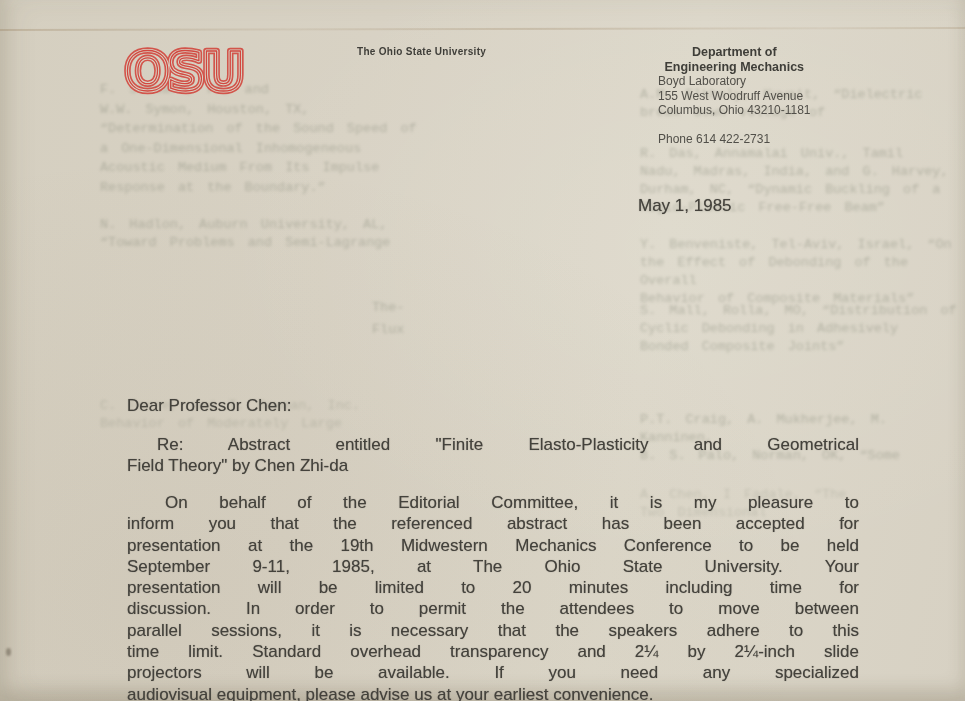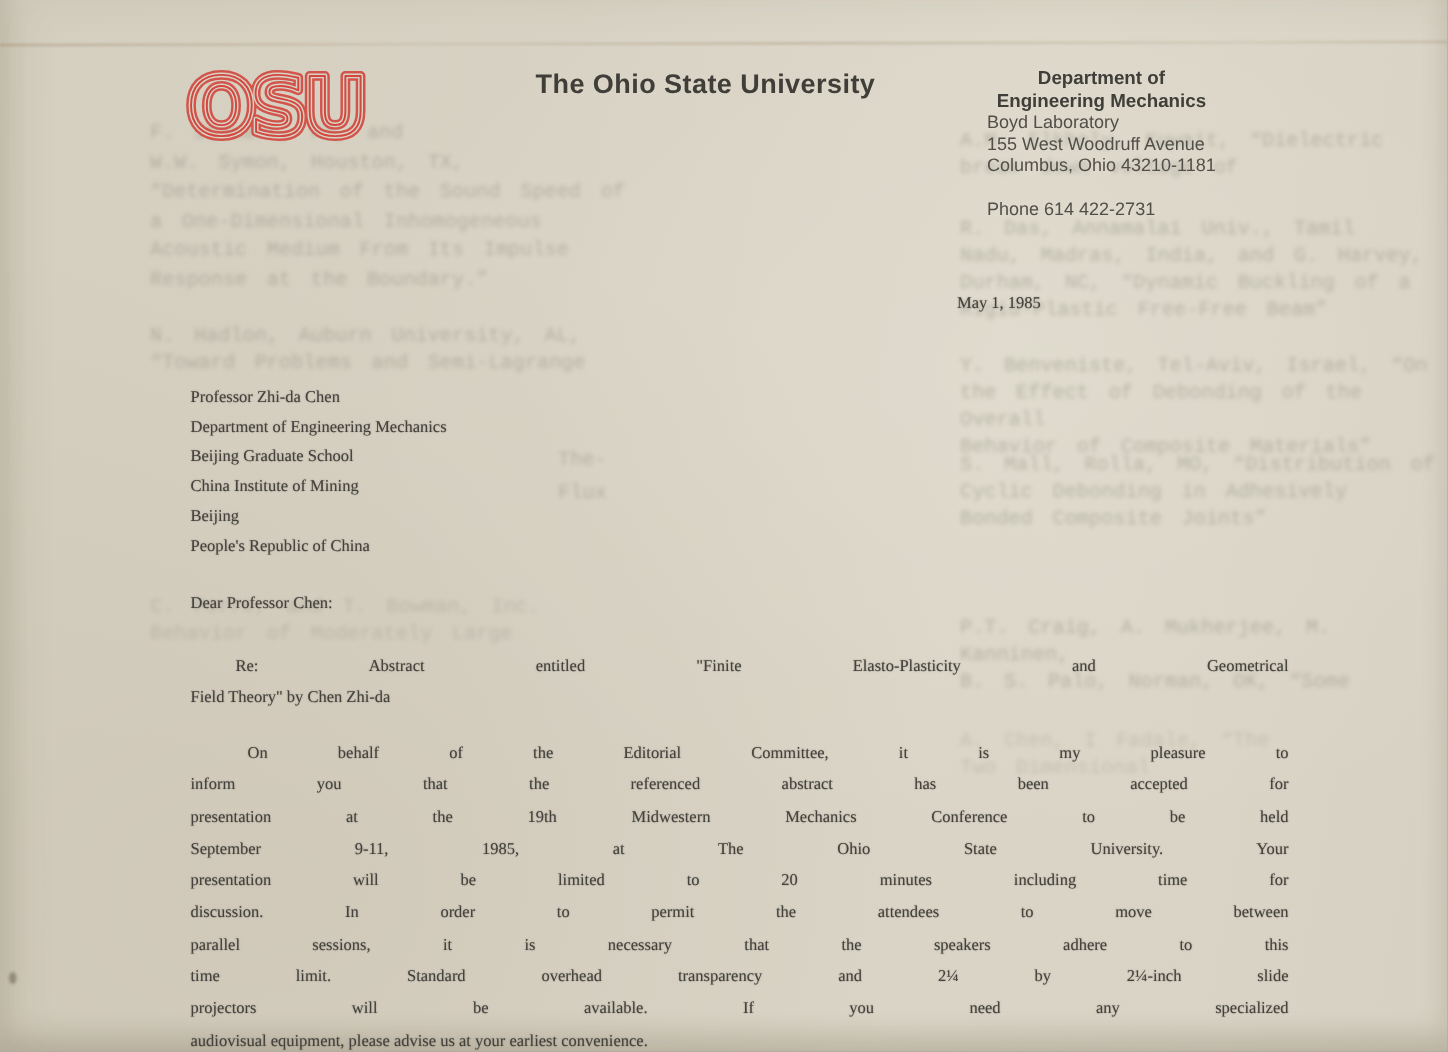--- a/index.html
+++ b/index.html
@@ -34,30 +34,30 @@
   #ghost-left-lower{left:100px;top:397px;width:345px;opacity:0.28;}
   #ghost-right-1{left:640px;top:86px;width:322px;}
   #ghost-right-2{left:640px;top:145px;width:322px;}
   #ghost-right-3{left:640px;top:236px;width:322px;}
   #ghost-right-4{left:640px;top:302px;width:322px;}
   #ghost-right-5{left:640px;top:411px;width:322px;}
   #ghost-right-6{left:640px;top:486px;width:322px;opacity:0.24;}
   
   .printed{position:absolute;z-index:2;color:#4b4a45;filter:blur(0.3px);}
   #logo{left:122px;top:40px;width:122px;height:62px;}
-  #uni-name{left:357px;top:46px;font-size:18px;font-weight:bold;letter-spacing:0.3px;color:#3f3e39;}
+  #uni-name{left:357px;top:46px;font-size:10px;font-weight:bold;letter-spacing:0.3px;color:#3f3e39;}
   #dept-block{left:658px;top:45px;font-size:12px;line-height:14.5px;color:#514f49;}
   .dept-bold{font-weight:bold;font-size:12.5px;color:#3f3e39;line-height:14.5px;text-align:center;}
   .addr-group{}
   .phone-line{margin-top:14px;}
   
   .typed{
     position:absolute;z-index:2;color:#44423c;
-    font-family:Liberation Serif, serif;
-    font-size:11px;filter:blur(0.35px);
+    font-family:Liberation Sans, sans-serif;
+    font-size:17px;filter:blur(0.35px);
     text-shadow:0 0 1px rgba(68,66,60,0.55);
   }
   #date{left:638px;top:196px;}
   #recipient{left:127px;top:256px;line-height:19.7px;}
   #salutation{left:127px;top:396px;}
   #re-block{left:127px;top:434px;width:732px;line-height:21.3px;}
   #re-block .line:first-child{text-indent:30px;text-align:justify;text-align-last:justify;}
   #body-block{left:127px;top:492px;width:732px;line-height:21.3px;}
   #body-block .line{text-align:justify;text-align-last:justify;}
   #body-block .line:first-child{text-indent:38px;}
@@ -135,28 +135,20 @@
     <div class="dept-bold">Engineering Mechanics</div>
     <div class="addr-group">
         <div class="line">Boyd Laboratory</div>
         <div class="line">155 West Woodruff Avenue</div>
         <div class="line">Columbus, Ohio 43210-1181</div>
       </div>
     <div class="phone-line">Phone 614 422-2731</div>
   </div>
 
   <div class="typed" id="date">May 1, 1985</div>
-  <div class="typed" id="recipient">
-      <div class="line">Professor Zhi-da Chen</div>
-      <div class="line">Department of Engineering Mechanics</div>
-      <div class="line">Beijing Graduate School</div>
-      <div class="line">China Institute of Mining</div>
-      <div class="line">Beijing</div>
-      <div class="line">People's Republic of China</div>
-    </div>
   <div class="typed" id="salutation">Dear Professor Chen:</div>
   <div class="typed" id="re-block">
       <div class="line">Re:  Abstract entitled "Finite Elasto-Plasticity and Geometrical</div>
       <div class="line">Field Theory" by Chen Zhi-da</div>
     </div>
   <div class="typed" id="body-block">
       <div class="line">On behalf of the Editorial Committee, it is my pleasure to</div>
       <div class="line">inform you that the referenced abstract has been accepted for</div>
       <div class="line">presentation at the 19th Midwestern Mechanics Conference to be held</div>
       <div class="line">September 9-11, 1985, at The Ohio State University.  Your</div>

